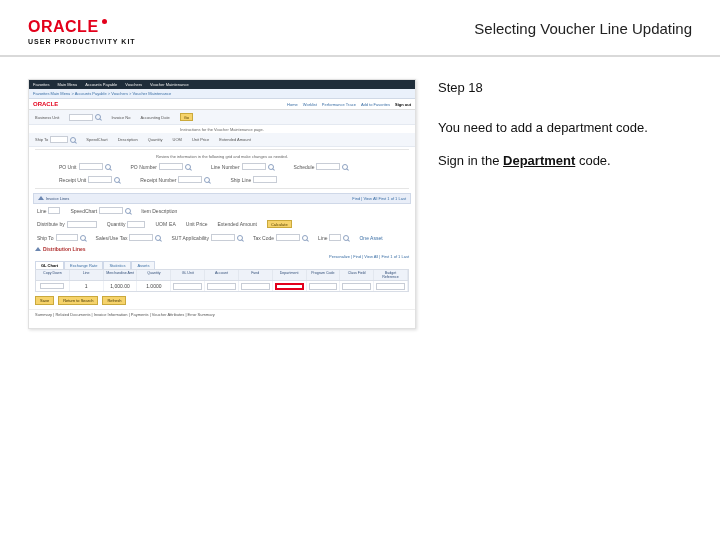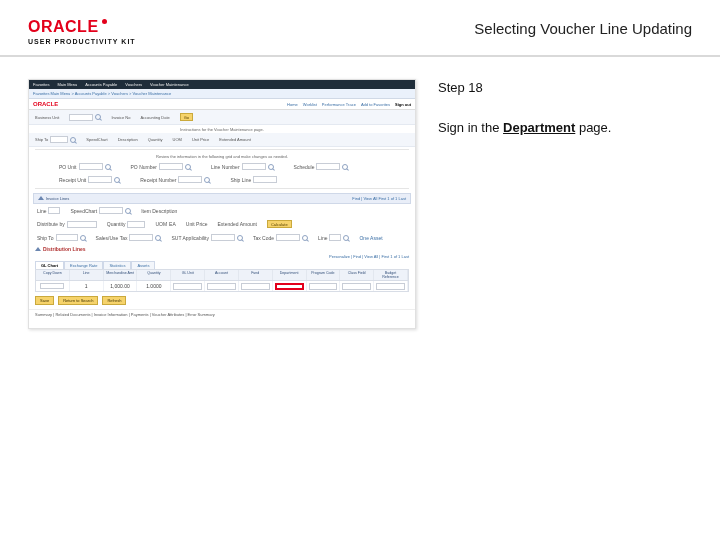--- a/index.html
+++ b/index.html
@@ -313,18 +313,19 @@
           <span class="btn">Save</span>
           <span class="btn">Return to Search</span>
           <span class="btn">Refresh</span>
         </div>
         <div class="statusline">Summary | Related Documents | Invoice Information | Payments | Voucher Attributes | Error Summary</div>
       </div>
     </div>
 
     <div class="instr">
       <p class="step-label">Step 18</p>
+      <p>You need to add a department code.</p>
       <p>
-        <span>Sign in the </span><span class="b u">Department</span><span> page.</span>
+        <span>Sign in the </span><span class="b u">Department</span><span> code.</span>
       </p>
     </div>
   </div>
 </div>
 
 </body></html>

